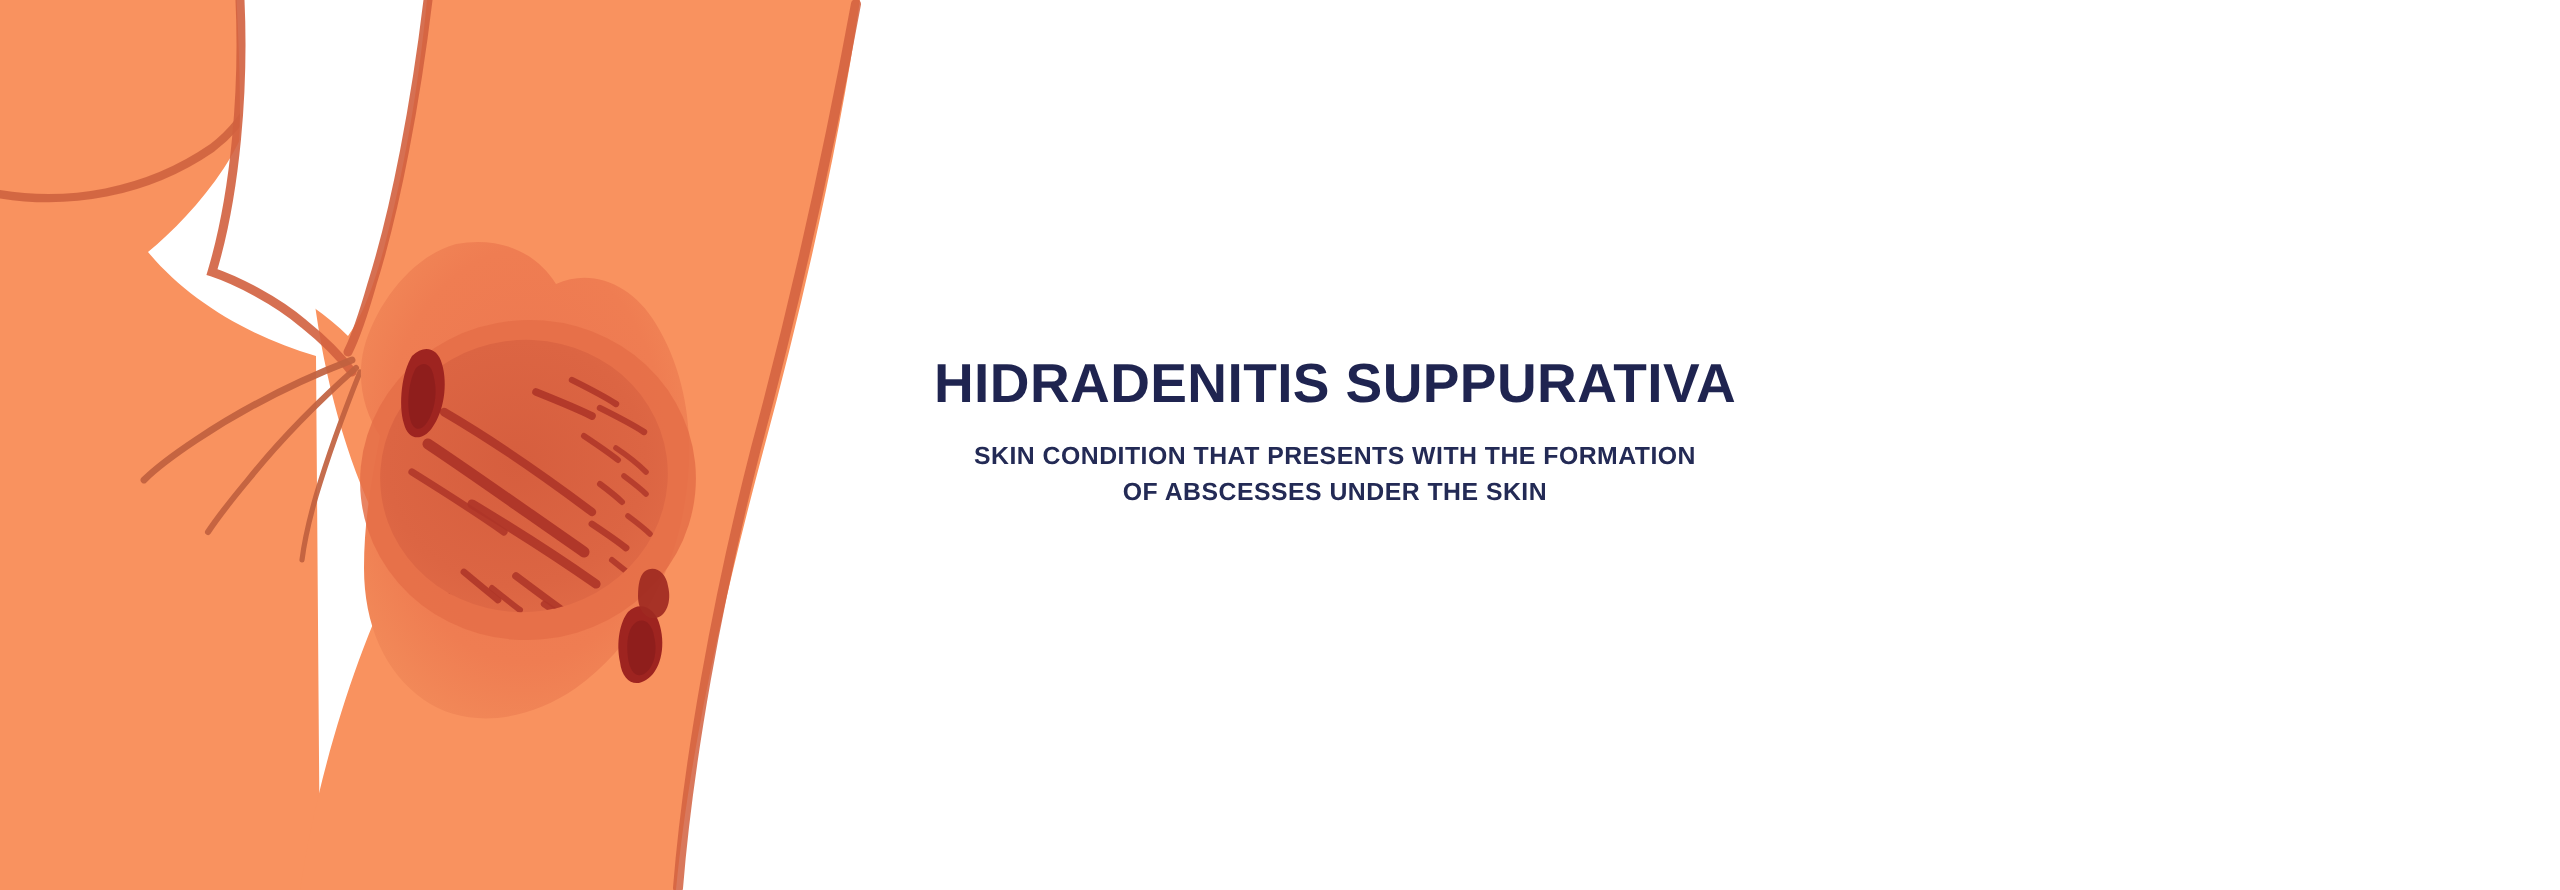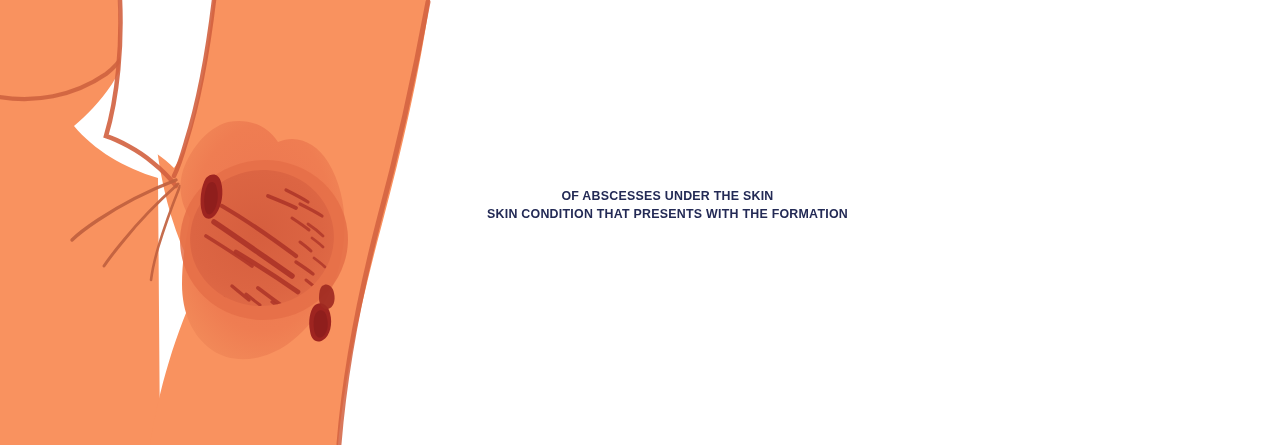--- a/index.html
+++ b/index.html
@@ -207,19 +207,20 @@
       <g>
         <path d="M322,286 C327,282 333,286 334,293
                  C336,301 333,308 328,309
                  C323,310 319,305 319,298
                  C319,292 320,288 322,286 Z" fill="#a02a22" opacity="0.92"></path>
       </g>
     </g>
   </svg>
 
   <div id="text-block">
+    <h1 id="title">HIDRADENITIS SUPPURATIVA</h1>
     <p id="subtitle">
+      <span class="sub-line">SKIN CONDITION THAT PRESENTS WITH THE FORMATION</span>
       <span class="sub-line">OF ABSCESSES UNDER THE SKIN</span>
-      <span class="sub-line">SKIN CONDITION THAT PRESENTS WITH THE FORMATION</span>
     </p>
   </div>
 
 </div>
 
 </body></html>

